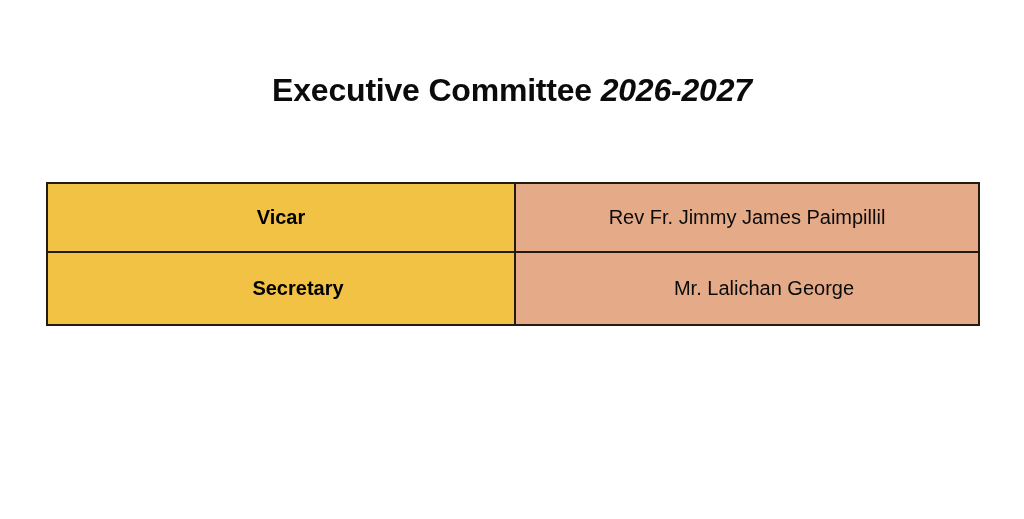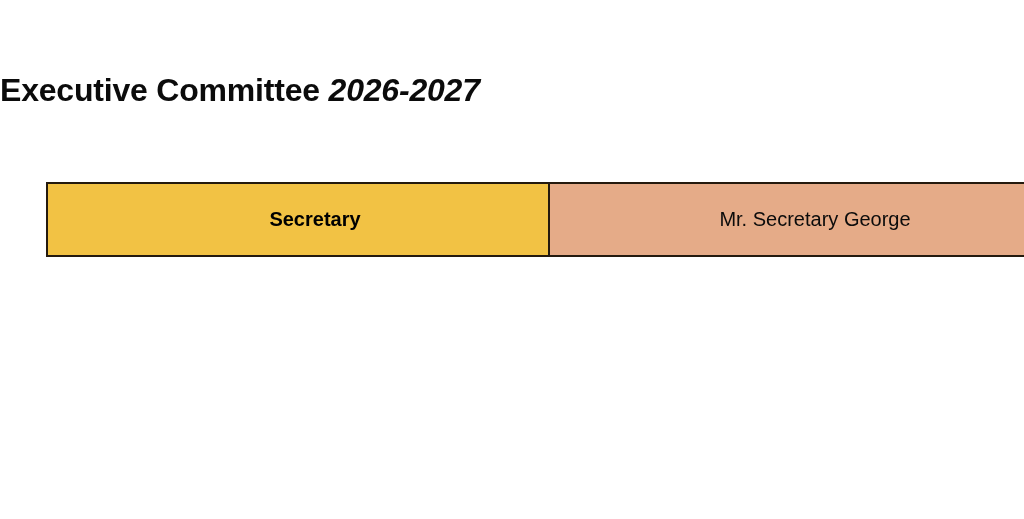--- a/index.html
+++ b/index.html
@@ -17,20 +17,21 @@
   .page {
     position: relative;
     width: 1024px;
     height: 519px;
   }
   .page-title {
     position: absolute;
     left: 0;
     top: 72px;
     width: 1024px;
+    text-align: center;
     font-size: 32px;
     font-weight: bold;
     letter-spacing: -0.2px;
     color: #0b0b0b;
     white-space: nowrap;
   }
   .page-title .title-main {
     font-style: normal;
   }
   .page-title .title-years {
@@ -80,22 +81,28 @@
 <body>
 
 <div class="page">
 
   <div class="page-title">
     <span class="title-main">Executive Committee </span><span class="title-years">2026-2027</span>
   </div>
 
   <table class="committee-table">
     <tbody>
+      <tr class="row-vicar">
+        <td class="col-role">Vicar</td>
+        <td class="col-name">
+          <span class="name-line">Rev Fr. Jimmy James Paimpillil</span>
+        </td>
+      </tr>
       <tr class="row-secretary">
         <td class="col-role">Secretary</td>
         <td class="col-name">
-          <span class="name-line">Mr. Secretary George</span>
+          <span class="name-line">Mr. Lalichan George</span>
         </td>
       </tr>
     </tbody>
   </table>
 
 </div>
 
 </body></html>

